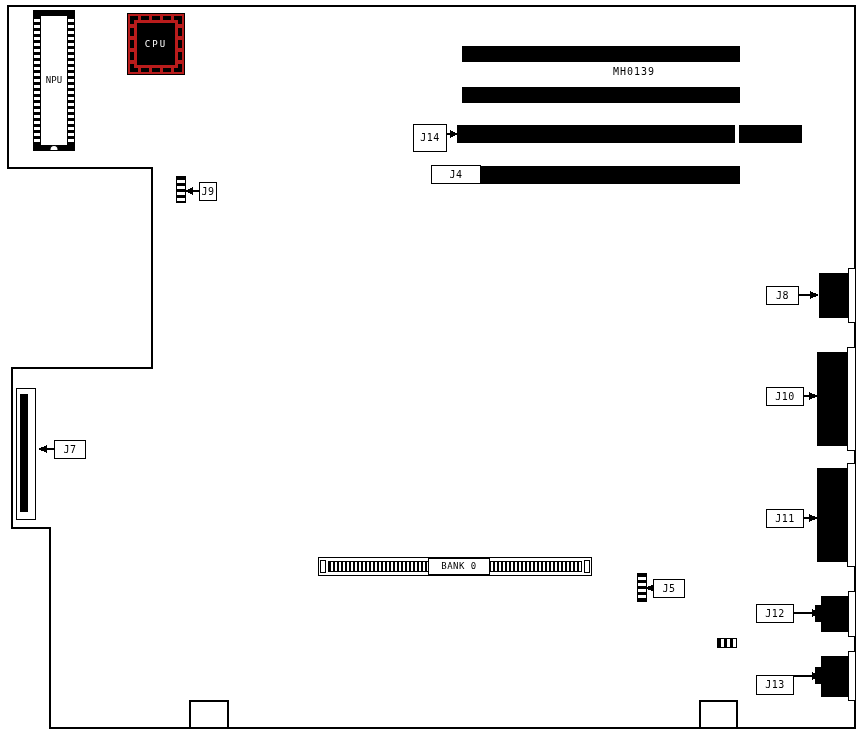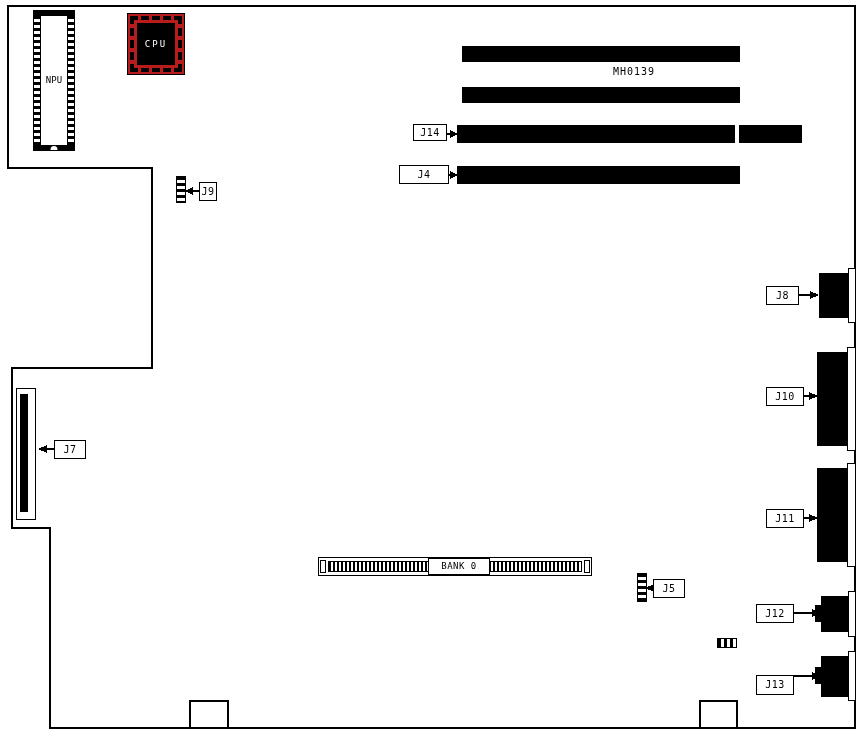--- a/index.html
+++ b/index.html
@@ -165,22 +165,22 @@
         <line x1="54" y1="449" x2="46" y2="449" stroke="#000" stroke-width="2"></line>
         <polygon points="38,449 47,445 47,453"></polygon>
       </g>
       <g>
         <polygon points="645,588 654,584 654,592"></polygon>
       </g>
     </g>
   </svg>
 
   <div class="callout" style="left:199px;top:182px;width:18px;height:19px">J9</div>
-  <div class="callout" style="left:413px;top:124px;width:34px;height:17px">J14</div>
-  <div class="callout" style="left:399px;top:165px;width:50px;height:19px">J4</div>
+  <div class="callout" style="left:413px;top:124px;width:34px;height:28px">J14</div>
+  <div class="callout" style="left:431px;top:165px;width:50px;height:19px">J4</div>
   <div class="callout" style="left:766px;top:286px;width:33px;height:19px">J8</div>
   <div class="callout" style="left:766px;top:387px;width:38px;height:19px">J10</div>
   <div class="callout" style="left:766px;top:509px;width:38px;height:19px">J11</div>
   <div class="callout" style="left:756px;top:604px;width:38px;height:19px">J12</div>
   <div class="callout" style="left:756px;top:675px;width:38px;height:20px">J13</div>
   <div class="callout" style="left:54px;top:440px;width:32px;height:19px">J7</div>
   <div class="callout" style="left:653px;top:579px;width:32px;height:19px">J5</div>
 
 </div>
 

